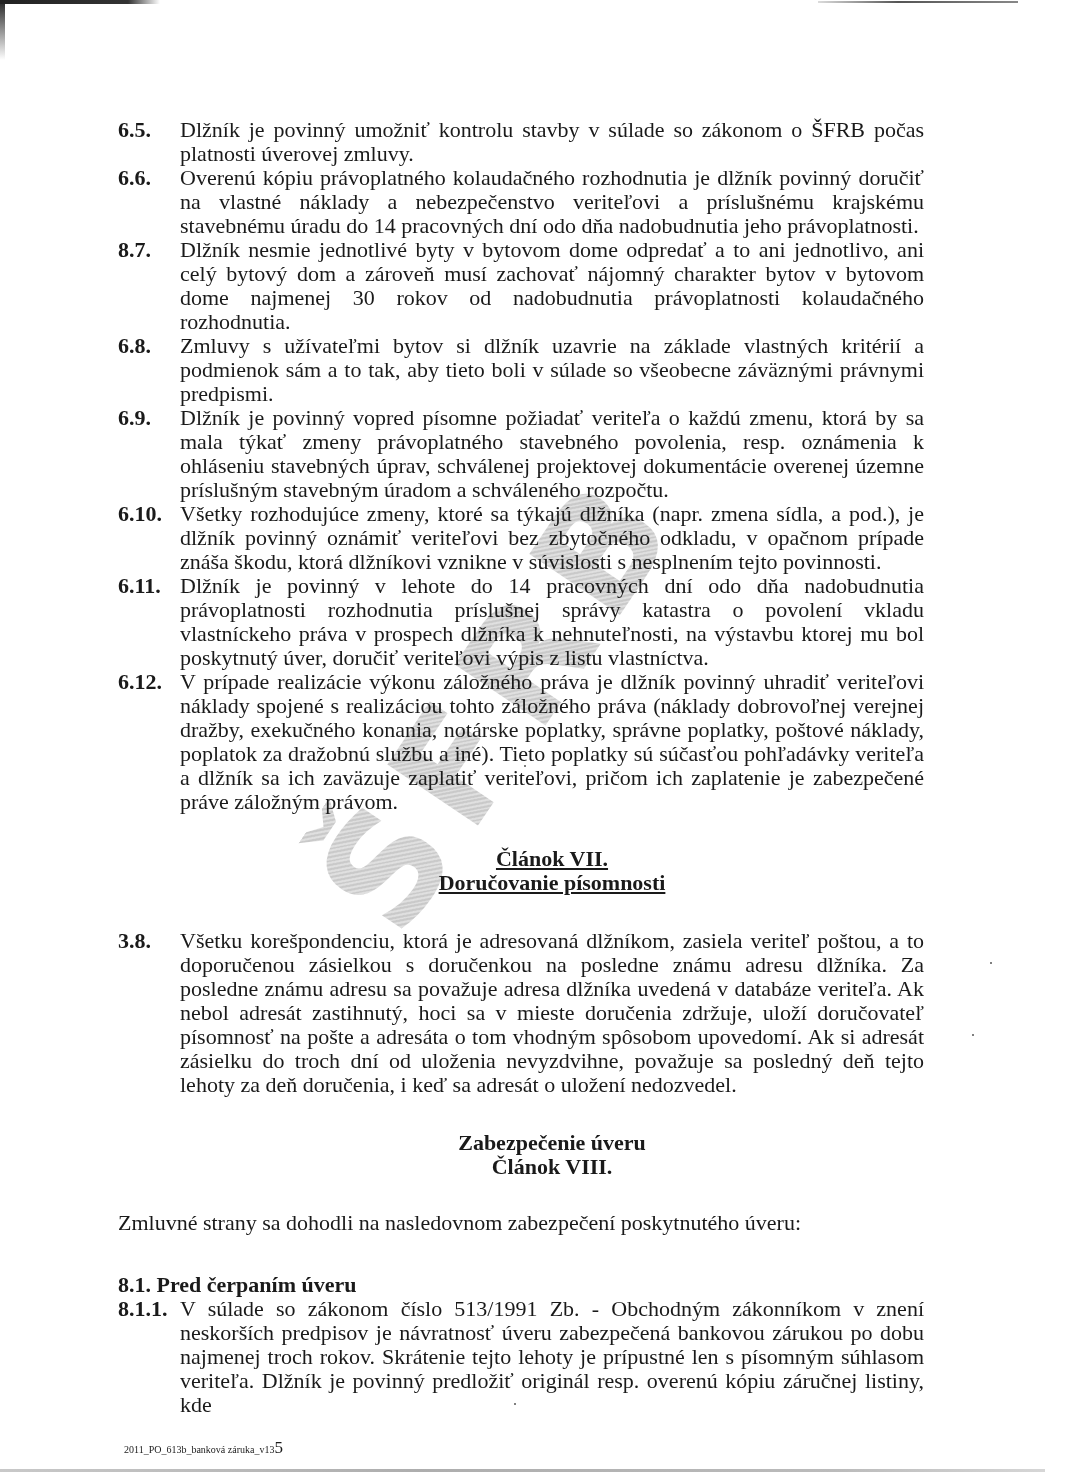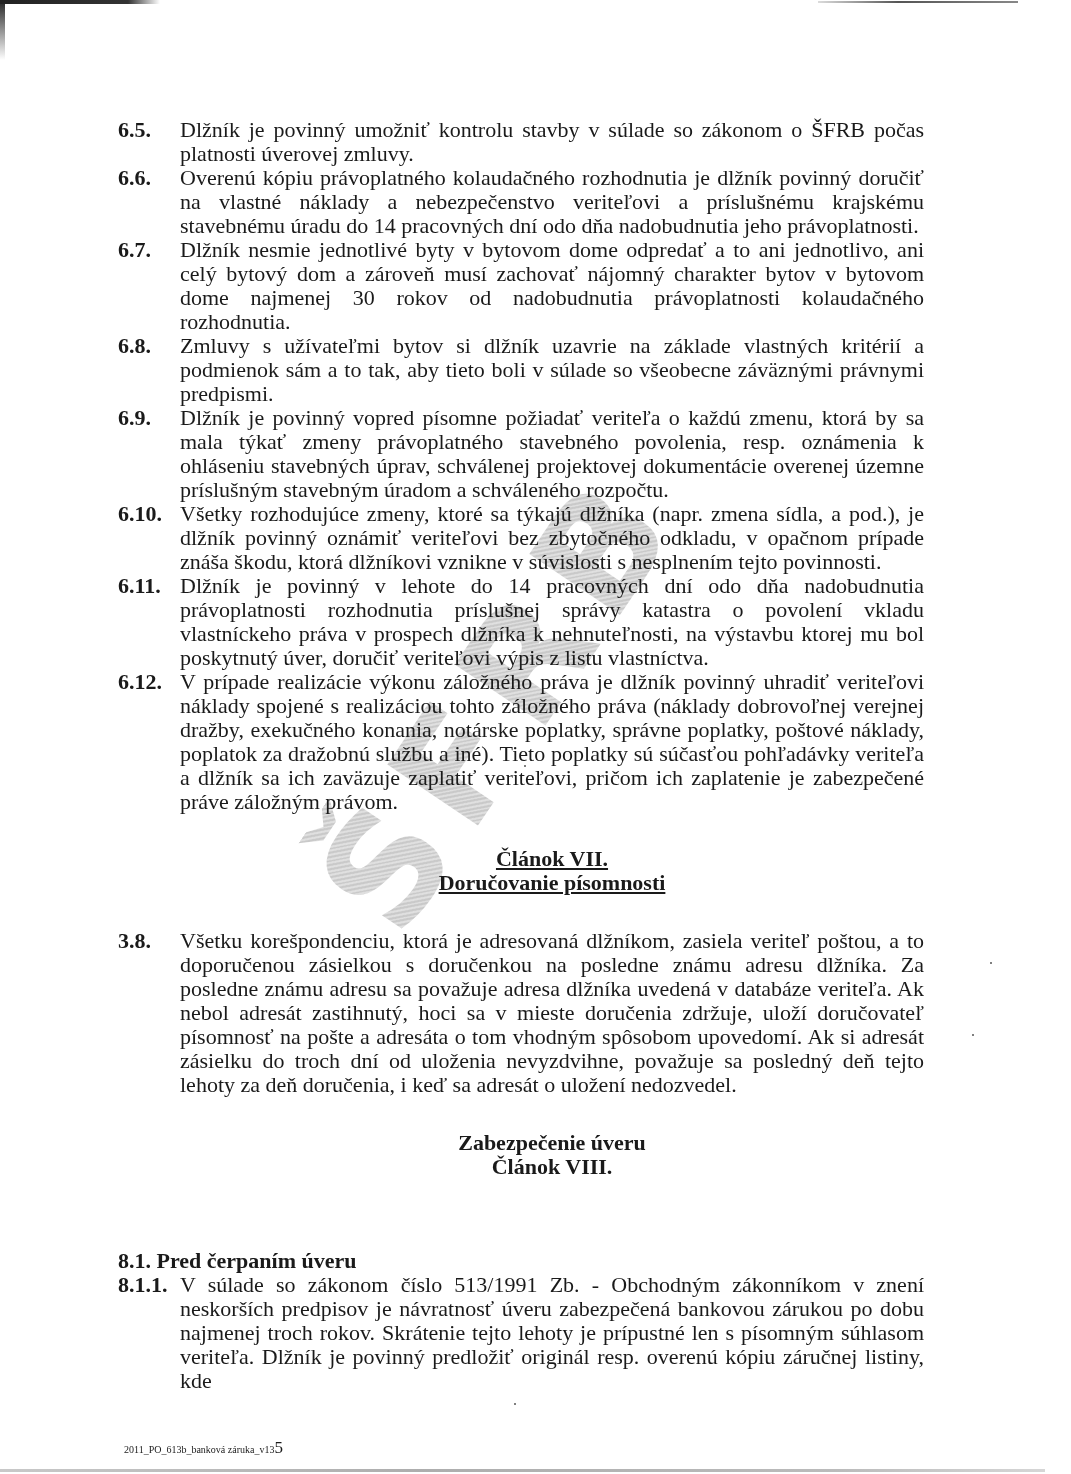--- a/index.html
+++ b/index.html
@@ -140,21 +140,21 @@
   <div>
     <div class="clause">
       <div class="num">6.5.</div>
       <div class="txt">Dlžník je povinný umožniť kontrolu stavby v súlade so zákonom o ŠFRB  počas platnosti úverovej zmluvy.</div>
     </div>
     <div class="clause">
       <div class="num">6.6.</div>
       <div class="txt">Overenú kópiu právoplatného kolaudačného rozhodnutia je dlžník povinný doručiť na vlastné náklady a nebezpečenstvo veriteľovi a príslušnému krajskému stavebnému úradu do 14 pracovných dní odo dňa nadobudnutia jeho právoplatnosti.</div>
     </div>
     <div class="clause">
-      <div class="num">6.7.</div>
+      <div class="num">8.7.</div>
       <div class="txt">Dlžník nesmie jednotlivé byty v bytovom dome odpredať a to ani jednotlivo, ani celý bytový dom a zároveň musí zachovať nájomný charakter bytov v bytovom dome najmenej  30 rokov od nadobudnutia právoplatnosti kolaudačného rozhodnutia.</div>
     </div>
     <div class="clause">
       <div class="num">6.8.</div>
       <div class="txt">Zmluvy s užívateľmi bytov si dlžník uzavrie na základe vlastných kritérií a podmienok sám a to tak, aby tieto boli v súlade so všeobecne záväznými právnymi predpismi.</div>
     </div>
     <div class="clause">
       <div class="num">6.9.</div>
       <div class="txt">Dlžník je povinný vopred písomne požiadať veriteľa o každú zmenu, ktorá by sa mala týkať zmeny  právoplatného stavebného povolenia, resp. oznámenia k ohláseniu stavebných úprav, schválenej projektovej dokumentácie overenej územne príslušným stavebným úradom a schváleného rozpočtu.</div>
     </div>
@@ -182,20 +182,21 @@
     <div class="num">3.8.</div>
     <div class="txt">Všetku korešpondenciu, ktorá je adresovaná dlžníkom, zasiela veriteľ poštou, a to doporučenou zásielkou s doručenkou na posledne známu adresu dlžníka. Za posledne známu adresu sa považuje adresa dlžníka uvedená v databáze veriteľa. Ak nebol adresát zastihnutý, hoci sa v mieste doručenia zdržuje, uloží doručovateľ písomnosť na pošte a adresáta o tom vhodným spôsobom upovedomí. Ak si adresát zásielku do troch dní od uloženia nevyzdvihne, považuje sa posledný deň tejto lehoty za deň doručenia, i keď sa adresát o uložení nedozvedel.</div>
   </div>
 
   <div class="article article-2">
     <div>Zabezpečenie úveru</div>
     <div>Článok VIII.</div>
   </div>
   <div class="gap-large"></div>
 
+  <p class="intro">Zmluvné strany sa dohodli na nasledovnom zabezpečení poskytnutého úveru:</p>
 
   <div class="sub-heading">8.1. Pred čerpaním úveru</div>
 
   <div class="clause clause-811">
     <div class="num">8.1.1.</div>
     <div class="txt">V súlade so zákonom číslo 513/1991 Zb. -  Obchodným zákonníkom v znení neskorších predpisov je návratnosť úveru zabezpečená bankovou zárukou po dobu najmenej troch rokov. Skrátenie tejto lehoty je prípustné len s písomným súhlasom veriteľa. Dlžník je povinný predložiť originál resp. overenú kópiu záručnej listiny, kde</div>
   </div>
 </div>
 
 <div class="footer">

